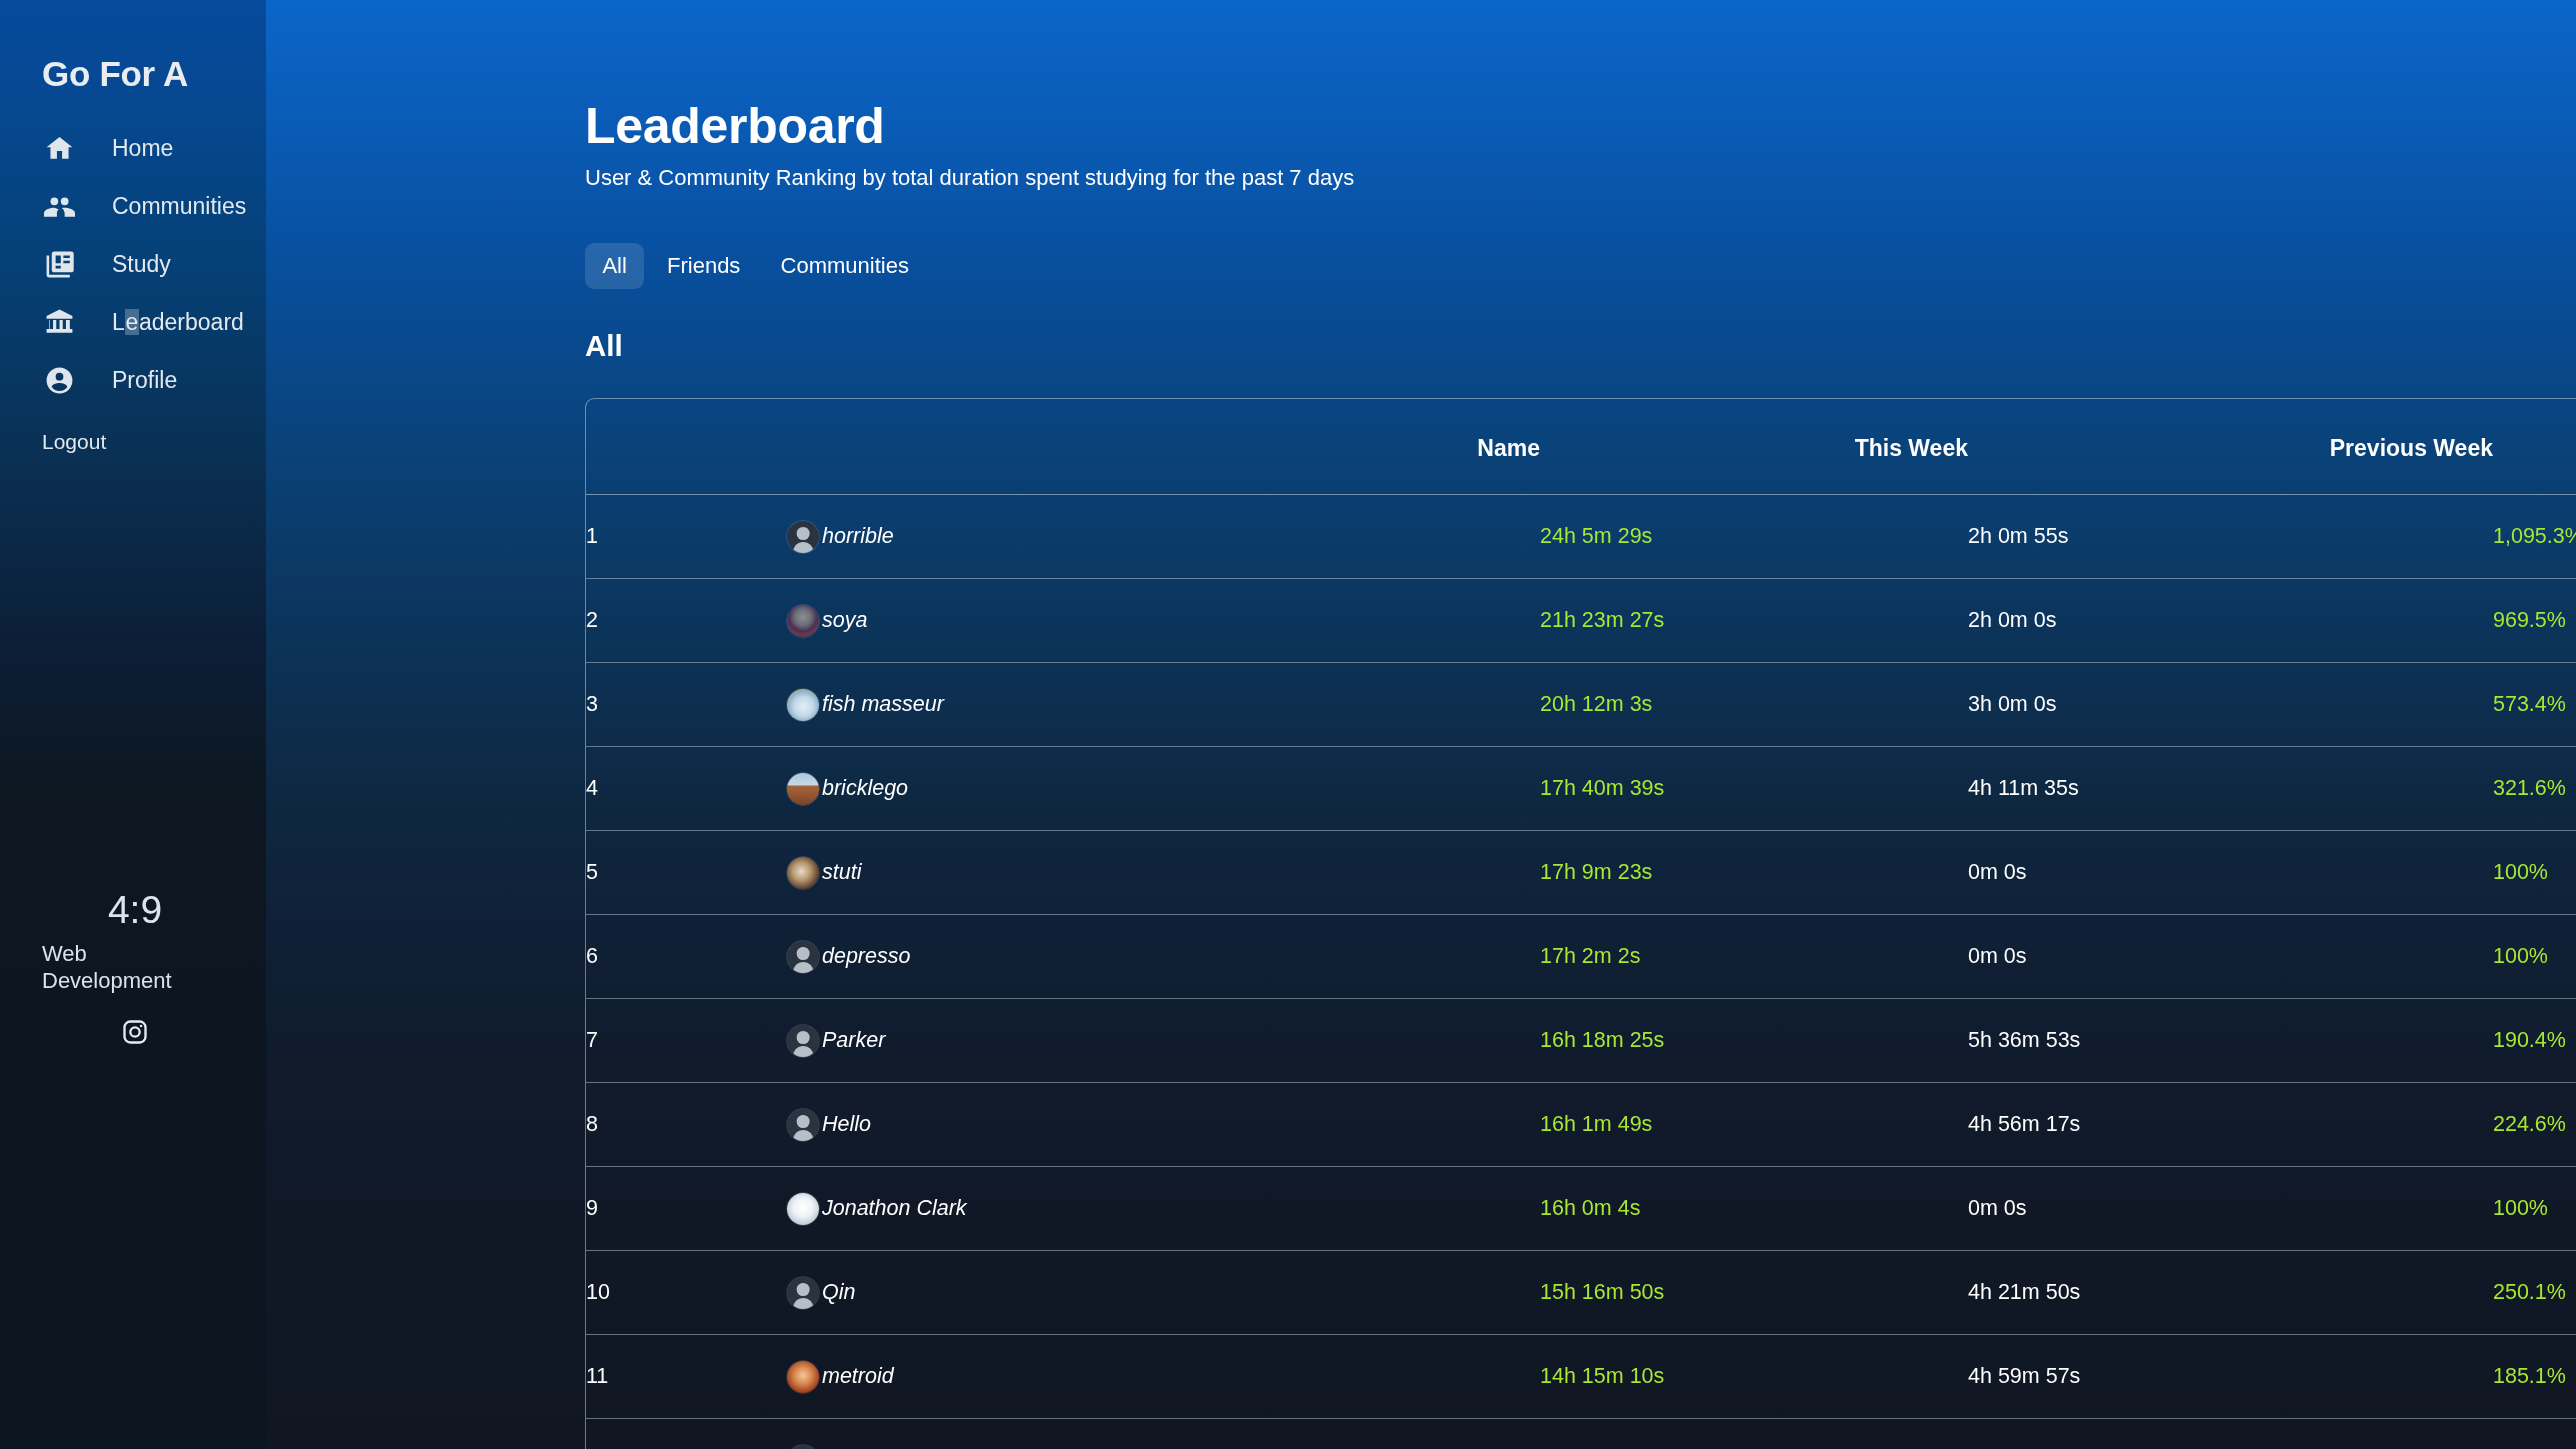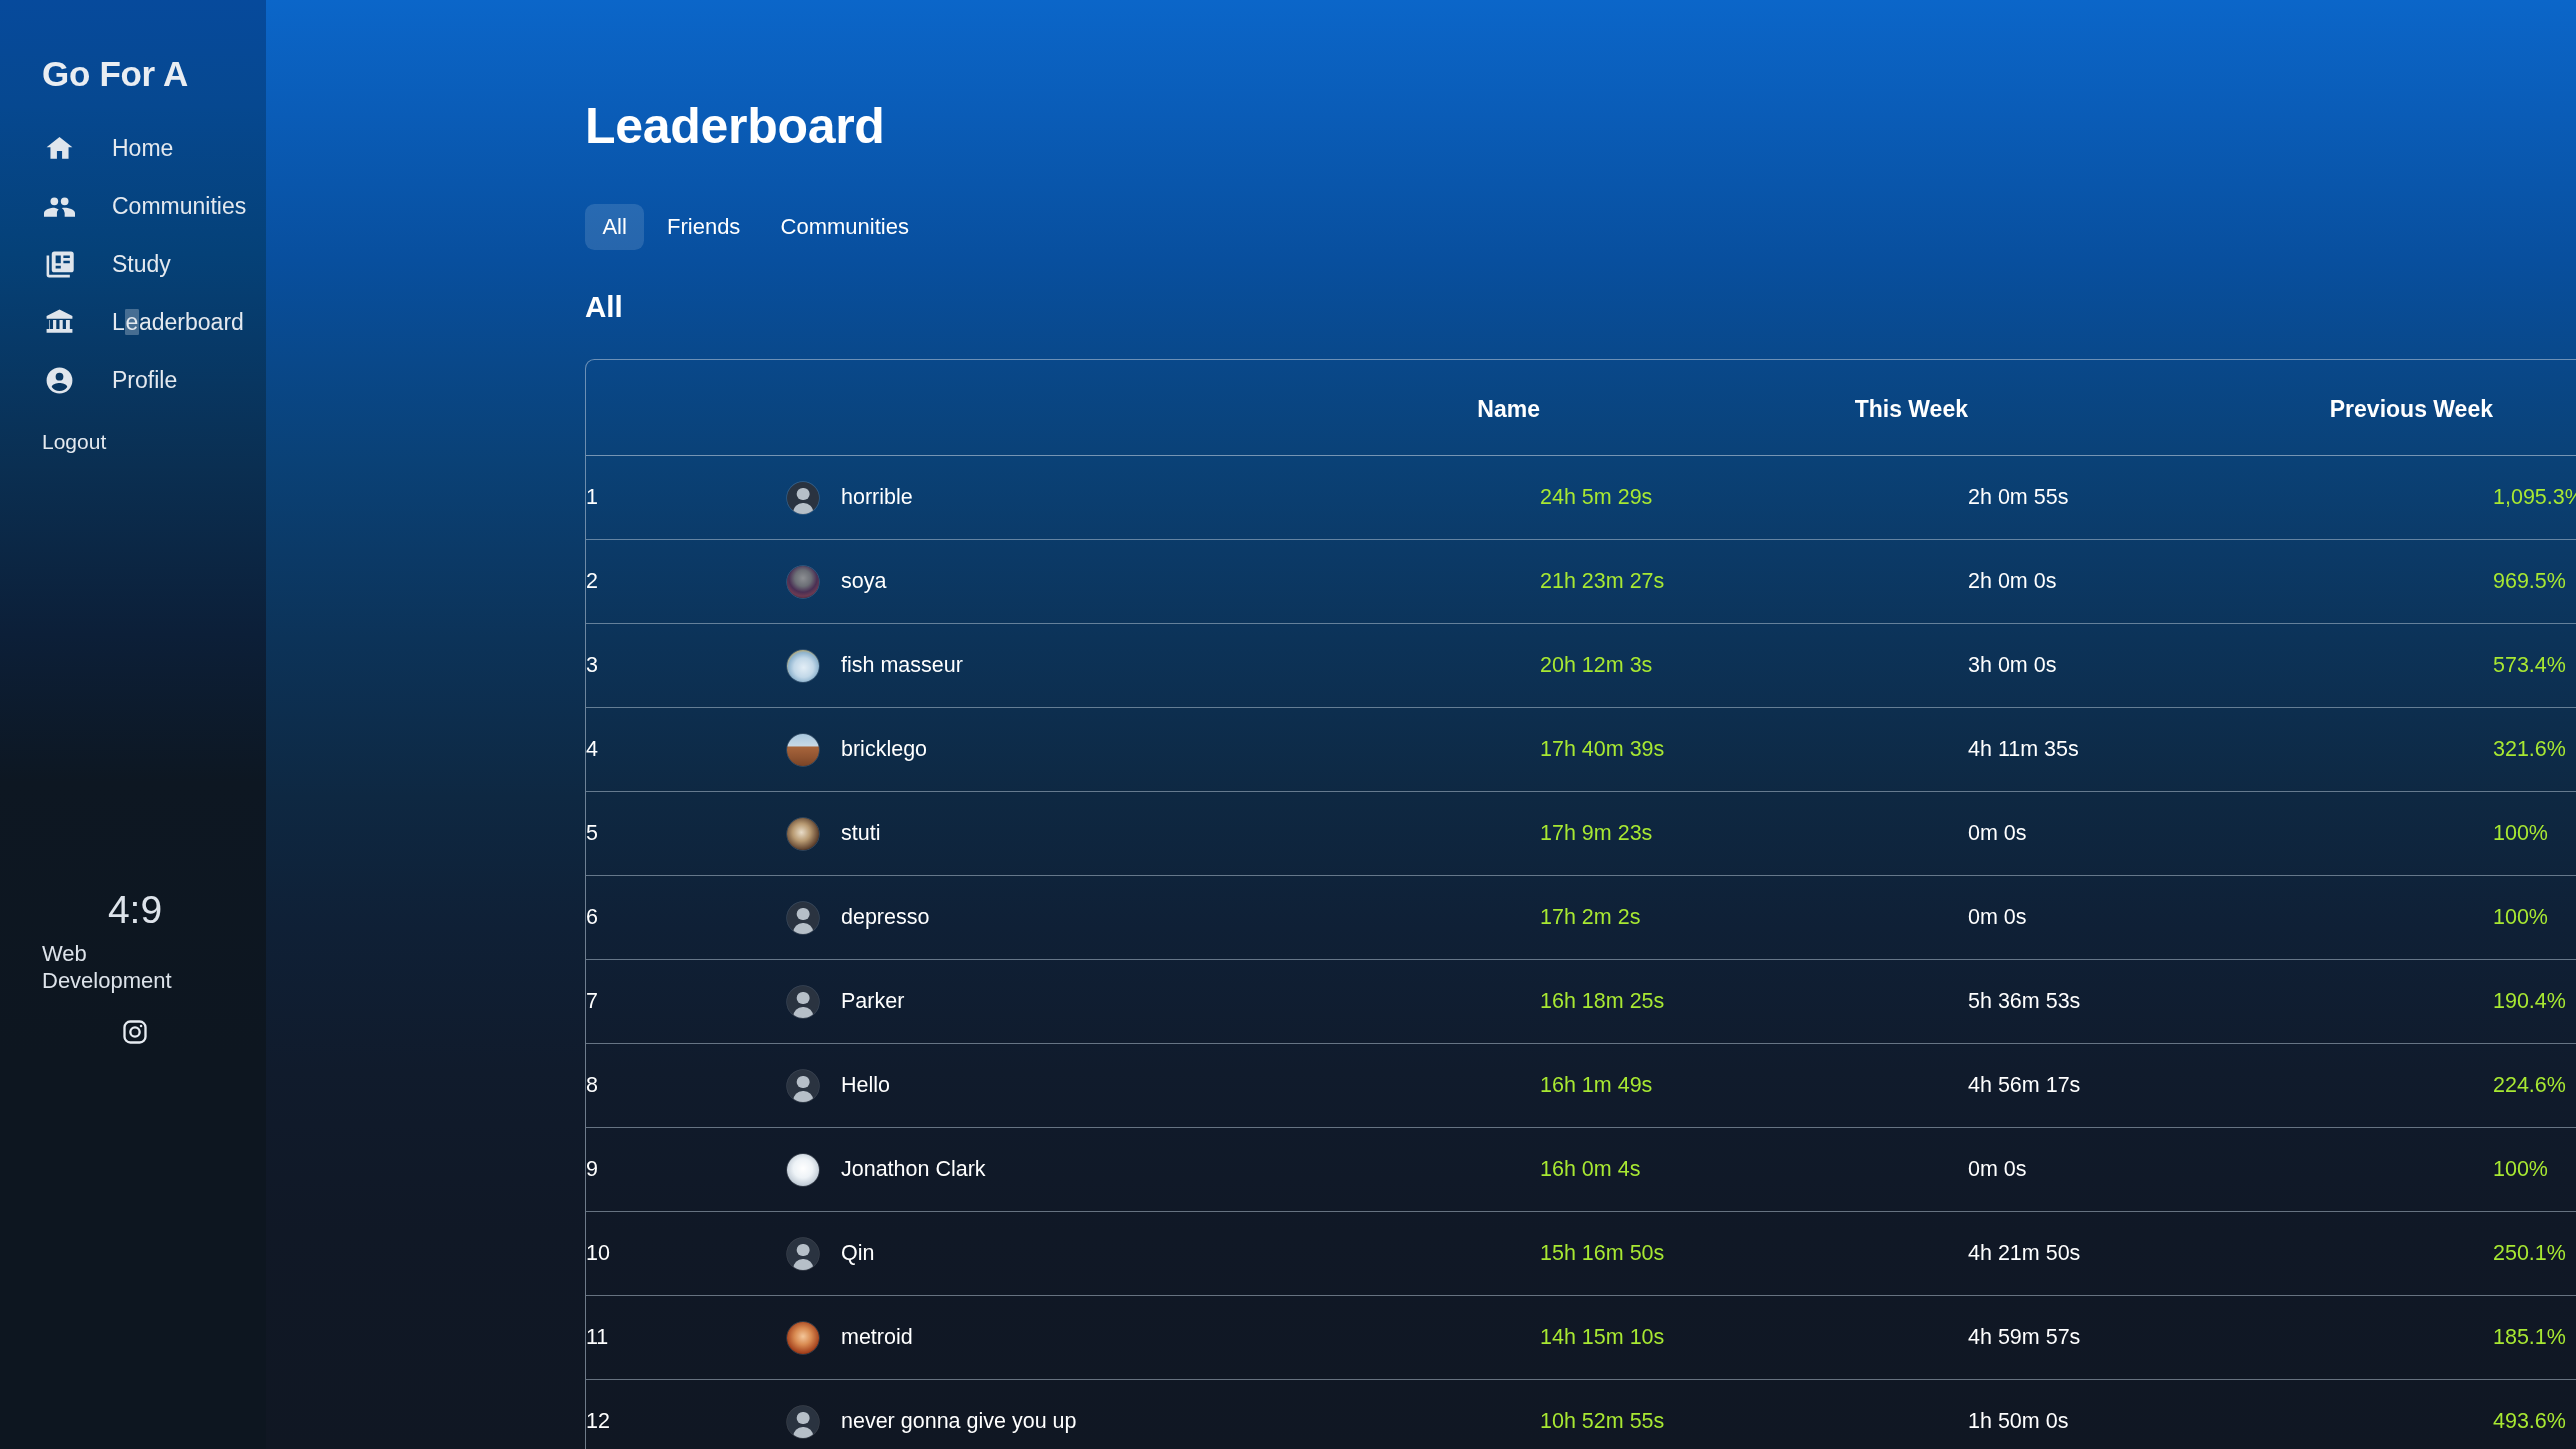--- a/index.html
+++ b/index.html
@@ -148,21 +148,21 @@
     font-size:21.5px;
     padding:25.5px 0 25.5px 0;
     border-bottom:0.7px solid rgba(190,205,220,0.5);
     color:#ffffff;
     vertical-align:middle;
     background:transparent;
   }
   tbody tr:last-child td{ border-bottom:0.7px solid rgba(190,205,220,0.5); }
 
   .cell-rank{ color:#ffffff; }
-  .namecell{ display:flex; align-items:center; gap:22px; }
+  .namecell{ display:flex; align-items:center; gap:3px;font-style:italic; }
   .avatar{
     width:32px;height:32px;border-radius:50%;
     flex:0 0 32px;
     overflow:hidden;
     position:relative;
     background:#7f8a94;
     box-shadow:0 0 0 0.7px rgba(255,255,255,0.18);
   }
   .avatar.ph{ background:#2a3340; }
   .avatar.ph::before{
@@ -261,20 +261,21 @@
           <circle cx="17.2" cy="6.8" r="1.1" fill="#e6ebf1" stroke="none"></circle>
         </svg>
       </div>
     </div>
   </aside>
 
   <main class="main">
 
     <div class="page-head">
       <h1 class="page-title">Leaderboard</h1>
+      <div class="page-sub">User &amp; Community Ranking by total duration spent studying for the past 7 days</div>
     </div>
 
     <div class="tabs">
       <div class="tab active">All</div>
       <div class="tab">Friends</div>
       <div class="tab">Communities</div>
     </div>
 
     <div class="section-title">All</div>
 

